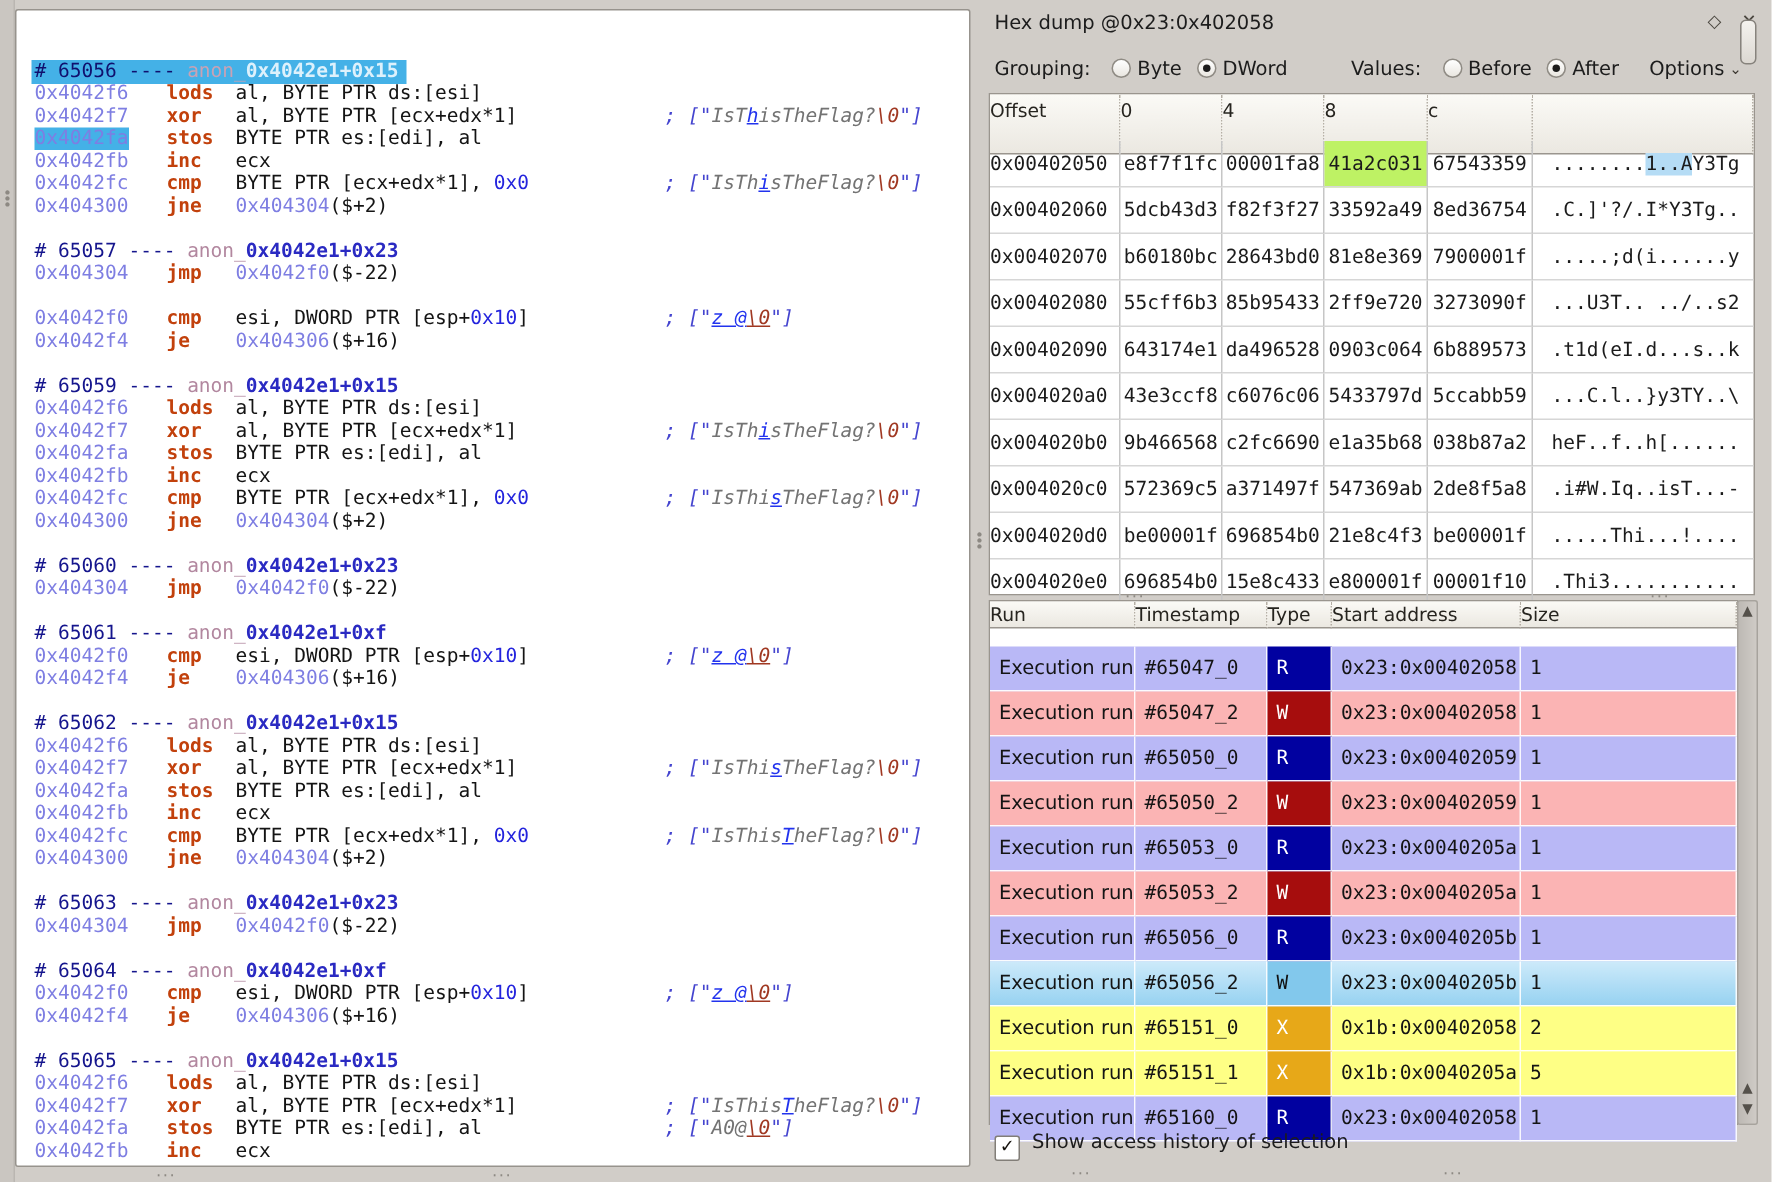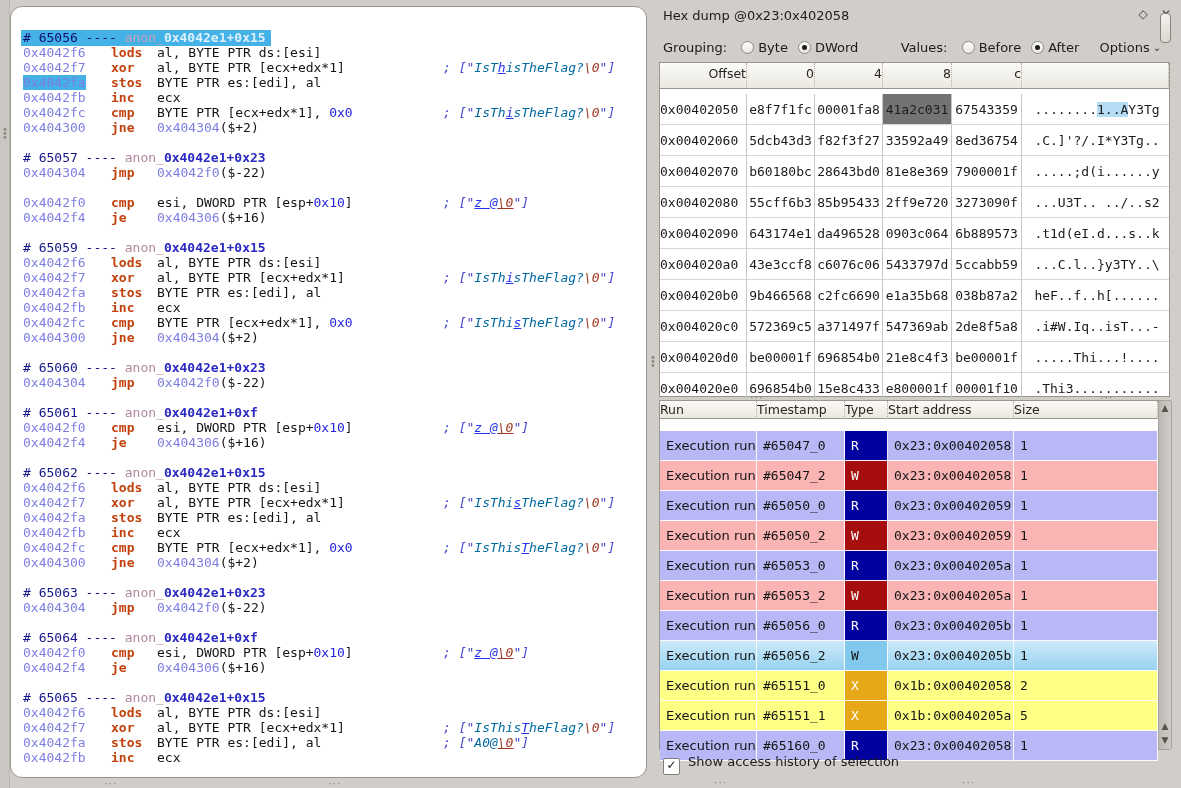--- a/index.html
+++ b/index.html
@@ -11,22 +11,22 @@
   }
 
   
   .vstrip{position:absolute;left:0;top:0;width:9px;height:788px;background:#cac6c1;border-right:1px solid #bab6b1}
   .dots-v{position:absolute;color:#8d8983;font-size:10px;line-height:4px;letter-spacing:0;width:6px;text-align:center}
   .dots-h{position:absolute;color:#8d8983;font-size:11px;letter-spacing:1px}
 
   
   #disasm-panel{
     position:absolute;left:10px;top:6px;width:637px;height:772px;
-    background:#ffffff;border:1px solid #97938d;border-radius:12px;
-    padding-top:23px;box-sizing:border-box;overflow:hidden;
+    background:#ffffff;border:1px solid #97938d;border-radius:2px;
+    padding-top:33px;box-sizing:border-box;overflow:hidden;
     font-family:"DejaVu Sans Mono","Liberation Mono",monospace;
     font-size:13px;line-height:15px;
   }
   .dline{position:relative;height:15px;white-space:pre}
   .hdr{position:absolute;left:12px;top:0}
   .hnum{color:#15158d}
   .anon{color:#b2879f}
   .hoff{color:#2a2ac2;font-weight:bold}
   .hlline{background:#44b1e7;display:inline-block;padding:0 5px 1px 2px;margin-left:-2px}
   .hlline .hoff{color:#ddf1fc}
@@ -34,21 +34,21 @@
   .hlline .hnum{color:#10106e}
   .addr{position:absolute;left:12px;top:0;color:#7e7ee2}
   .addrhl{background:#44b1e7}
   .mnem{position:absolute;left:100px;top:0;color:#c2410c;font-weight:bold}
   .ops{position:absolute;left:146px;top:0}
   .cmt{position:absolute;left:432px;top:0;font-style:italic}
   .seg.op{color:#141414}
   .seg.num{color:#2424dd}
   .seg.tgt{color:#7e7ee2}
   .seg.pun{color:#4545cf}
-  .seg.str{color:#0369a1}
+  .seg.str{color:#737373}
   .seg.cur{color:#2233ee;text-decoration:underline}
   .seg.nul{color:#a03822}
   .seg.nulu{color:#a03822;text-decoration:underline}
 
   
   #hex-title{position:absolute;left:663px;top:8px;font-size:13px;color:#1c1c1c}
   .titlebtn{position:absolute;top:7px;width:18px;height:16px;text-align:center;font-size:12px;color:#4a463f;cursor:default}
   #float-btn{left:1134px}
   #close-btn{left:1157px}
 
@@ -62,29 +62,29 @@
   #options-btn{margin-left:16px}
   .caret{font-size:10px;color:#3a362f;vertical-align:1px}
 
   
   #hex-table{
     position:absolute;left:659px;top:62px;width:509px;height:333px;
     background:#fff;border:1px solid #9a958e;box-sizing:content-box;
     display:grid;grid-template-columns:87px 68px 68px 69px 70px 147px;
     grid-auto-rows:31px;
   }
-  .hhead{height:26px;background:linear-gradient(#fbfaf6,#ebe8e1);
+  .hhead{height:40px;background:linear-gradient(#fbfaf6,#ebe8e1);
     border-bottom:1px solid #9a958e;border-right:1px dotted #b4aea4;
-    font-size:12.5px;color:#26241f;text-align:right;line-height:22px;box-sizing:border-box}
+    font-size:12.5px;color:#26241f;text-align:left;line-height:22px;box-sizing:border-box}
   .hhead:last-child{border-right:none}
   .hcell{font-family:"DejaVu Sans Mono","Liberation Mono",monospace;font-size:13px;color:#1b1b1b;
     text-align:center;line-height:31px;border-right:1px solid #c6c6c6;border-bottom:1px solid #d6d6d6;box-sizing:border-box}
   .hcell.offs{text-align:left}
   .hcell.asc{text-align:center;padding-left:3px;border-right:none;white-space:pre}
-  .hcell.yellow{background:#737373}
+  .hcell.yellow{background:#bef264}
   .asc-hl{background:#b5dcf5}
 
   
   #access-table{
     position:absolute;left:659px;top:400px;width:498px;height:348px;
     background:#fff;border:1px solid #9a958e;
     display:grid;grid-template-columns:97px 88px 43px 126px 144px;
     grid-auto-rows:30px;box-sizing:content-box;
   }
   .ahead{height:18px;background:linear-gradient(#fbfaf6,#ebe8e1);

